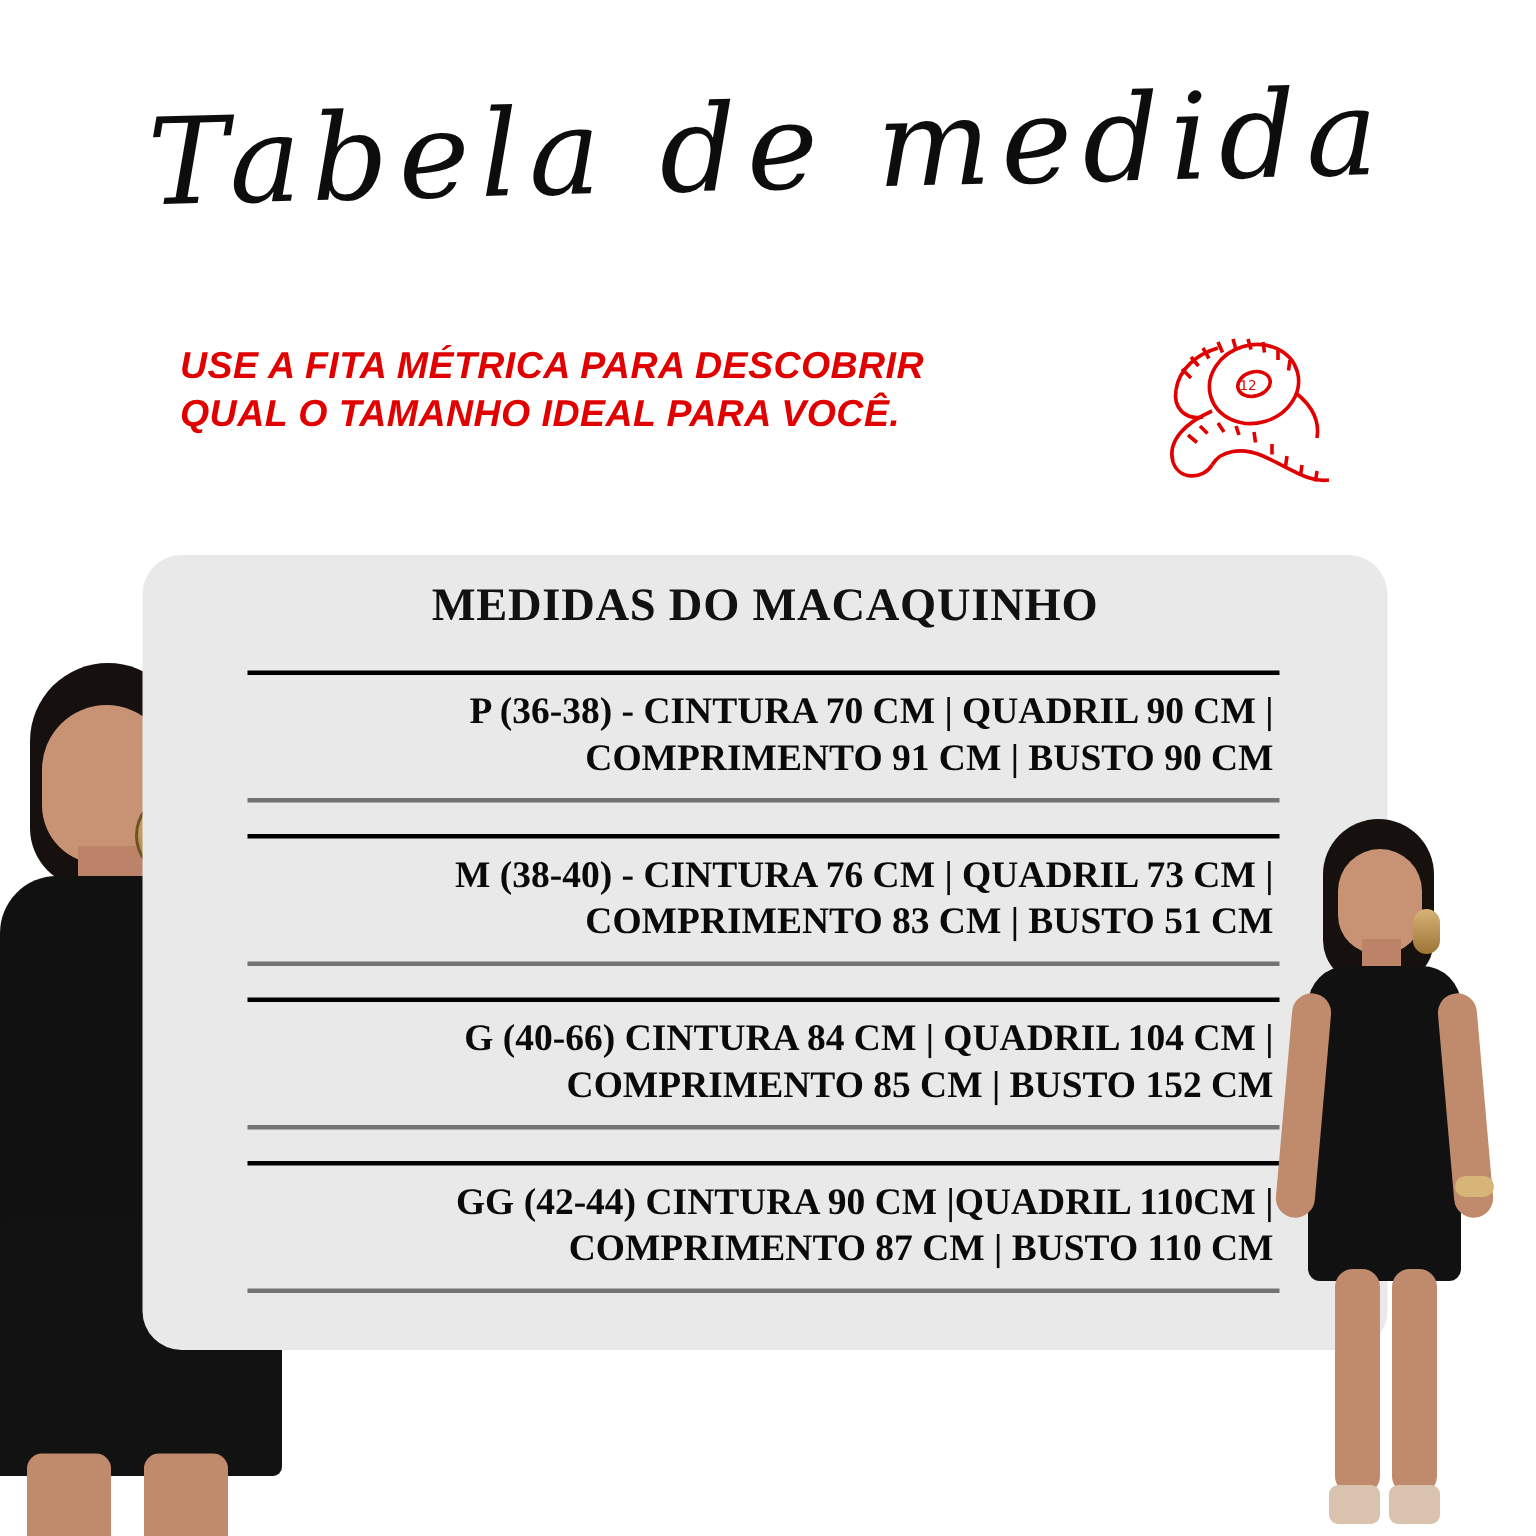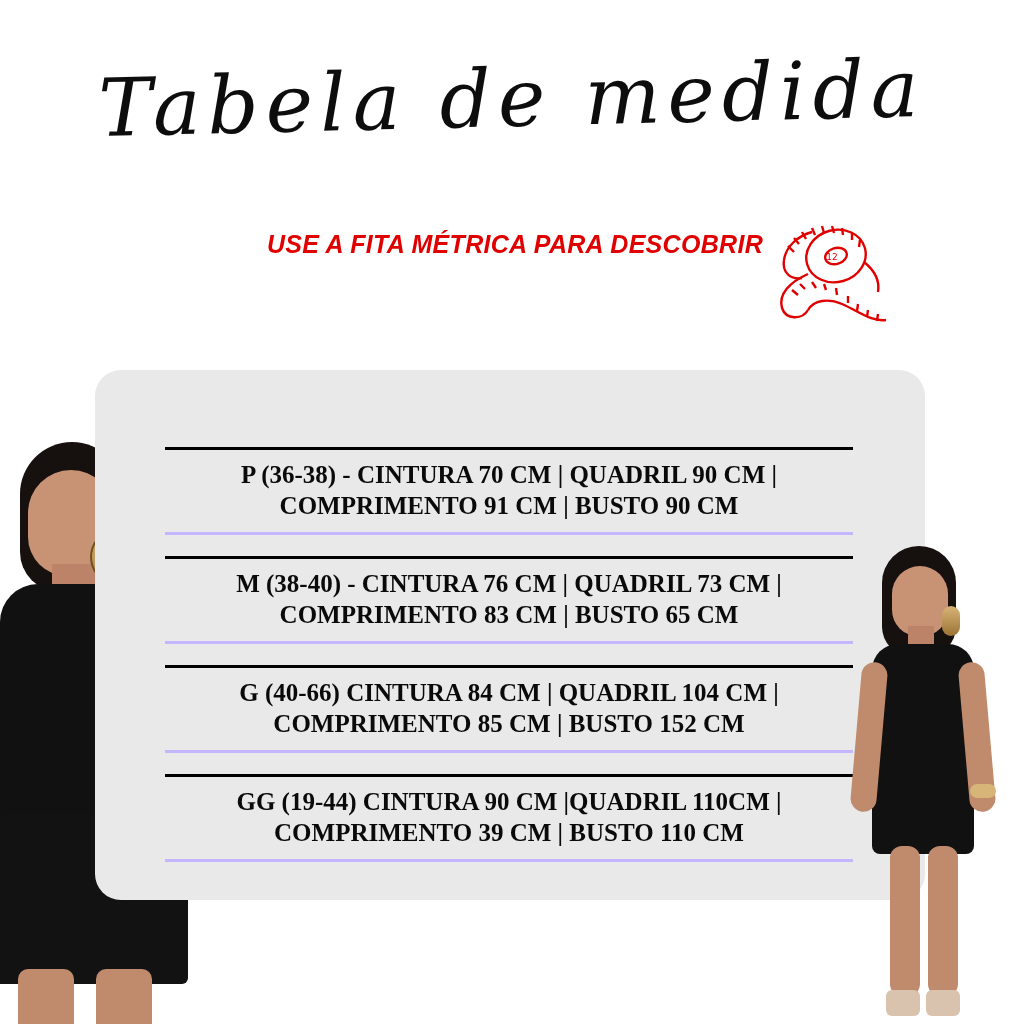--- a/index.html
+++ b/index.html
@@ -30,23 +30,23 @@
     letter-spacing: 7px;
     color: #0d0d0d;
     white-space: nowrap;
     transform: rotate(-1.4deg);
   }
 
   
   .subtitle {
     position: absolute;
     top: 228px;
-    left: 103px;
+    left: 120px;
     width: 660px;
-    text-align: right;
+    text-align: left;
     color: #e00000;
     font-family: "Liberation Sans", sans-serif;
     font-weight: bold;
     font-style: italic;
     font-size: 25px;
     line-height: 1.28;
     letter-spacing: 0.3px;
   }
 
   
@@ -84,23 +84,23 @@
 
   
   .table {
     position: absolute;
     top: 447px;
     left: 165px;
     width: 688px;
   }
   .row {
     border-top: 3px solid #000000;
-    border-bottom: 3px solid #c4b5fd;
+    border-bottom: 3px solid #737373;
     padding: 9px 4px 11px 4px;
-    text-align: center;
+    text-align: right;
     font-family: "Liberation Serif", serif;
     font-weight: bold;
     font-size: 25px;
     line-height: 1.24;
     color: #0a0a0a;
   }
   .row.gap-after { margin-bottom: 21px; }
   .row .line2 { display: block; }
 
   
@@ -203,20 +203,21 @@
 </style>
 </head>
 <body>
 
 <div id="page">
 
   <div class="title">Tabela de medida</div>
 
   <div class="subtitle">
     <div>USE A FITA MÉTRICA PARA DESCOBRIR</div>
+    <div>QUAL O TAMANHO IDEAL PARA VOCÊ.</div>
   </div>
 
   <svg class="tape" viewBox="0 0 130 128">
     <g stroke="#e00000" stroke-width="2.4" fill="none">
       <ellipse cx="68" cy="40" rx="30" ry="26" transform="rotate(-16 68 40)"></ellipse>
       <ellipse cx="68" cy="40" rx="11" ry="8" transform="rotate(-16 68 40)"></ellipse>
       <path d="M40 58 C22 66 10 78 14 92 C18 104 34 104 40 94"></path>
       <path d="M40 94 C46 84 60 82 74 88 C92 96 104 106 118 104"></path>
       <path d="M96 46 C106 54 112 64 110 76"></path>
       <path d="M44 16 C30 20 18 30 16 44"></path>
@@ -239,37 +240,38 @@
     <div class="ph-acc  l-earring"></div>
     <div class="ph-body l-torso"></div>
     <div class="ph-arm  l-arm"></div>
     <div class="ph-body l-skirt"></div>
     <div class="ph-leg  l-leg1"></div>
     <div class="ph-leg  l-leg2"></div>
   </div>
 
   <div class="panel"></div>
 
+  <div class="panel-title">MEDIDAS DO MACAQUINHO</div>
 
   <div class="table">
     <div class="row gap-after">
       <span>P (36-38) -  CINTURA 70 CM | QUADRIL 90 CM |</span>
       <span class="line2">COMPRIMENTO  91 CM  | BUSTO 90 CM</span>
     </div>
     <div class="row gap-after">
       <span>M (38-40) -  CINTURA 76 CM | QUADRIL 73 CM |</span>
-      <span class="line2">COMPRIMENTO 83 CM | BUSTO 65 CM</span>
+      <span class="line2">COMPRIMENTO 83 CM | BUSTO 51 CM</span>
     </div>
     <div class="row gap-after">
       <span>G (40-66) CINTURA 84 CM | QUADRIL 104 CM |</span>
       <span class="line2">COMPRIMENTO 85 CM | BUSTO 152 CM</span>
     </div>
     <div class="row">
-      <span>GG (19-44) CINTURA 90 CM |QUADRIL 110CM |</span>
-      <span class="line2">COMPRIMENTO 39 CM | BUSTO 110 CM</span>
+      <span>GG (42-44) CINTURA 90 CM |QUADRIL 110CM |</span>
+      <span class="line2">COMPRIMENTO 87 CM | BUSTO 110 CM</span>
     </div>
   </div>
 
   <div class="model model-right">
     <div class="ph-hair r-hair"></div>
     <div class="ph-skin r-face"></div>
     <div class="ph-skin r-neck"></div>
     <div class="ph-acc  r-earring"></div>
     <div class="ph-body r-torso"></div>
     <div class="ph-arm  r-armL"></div>

